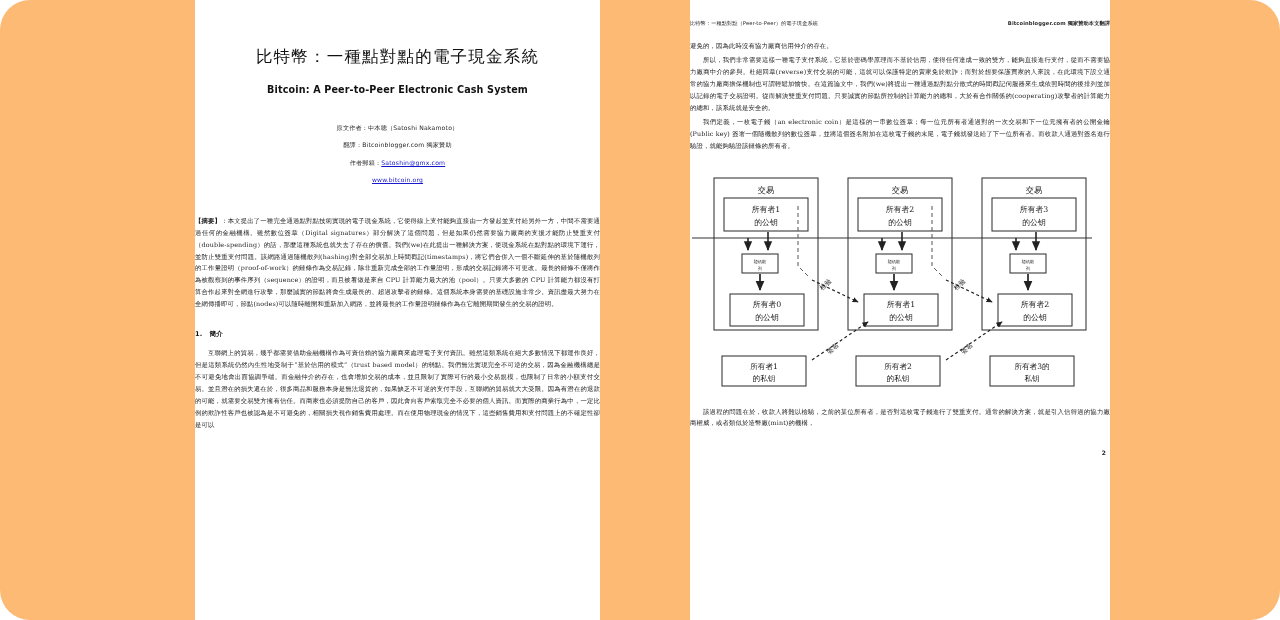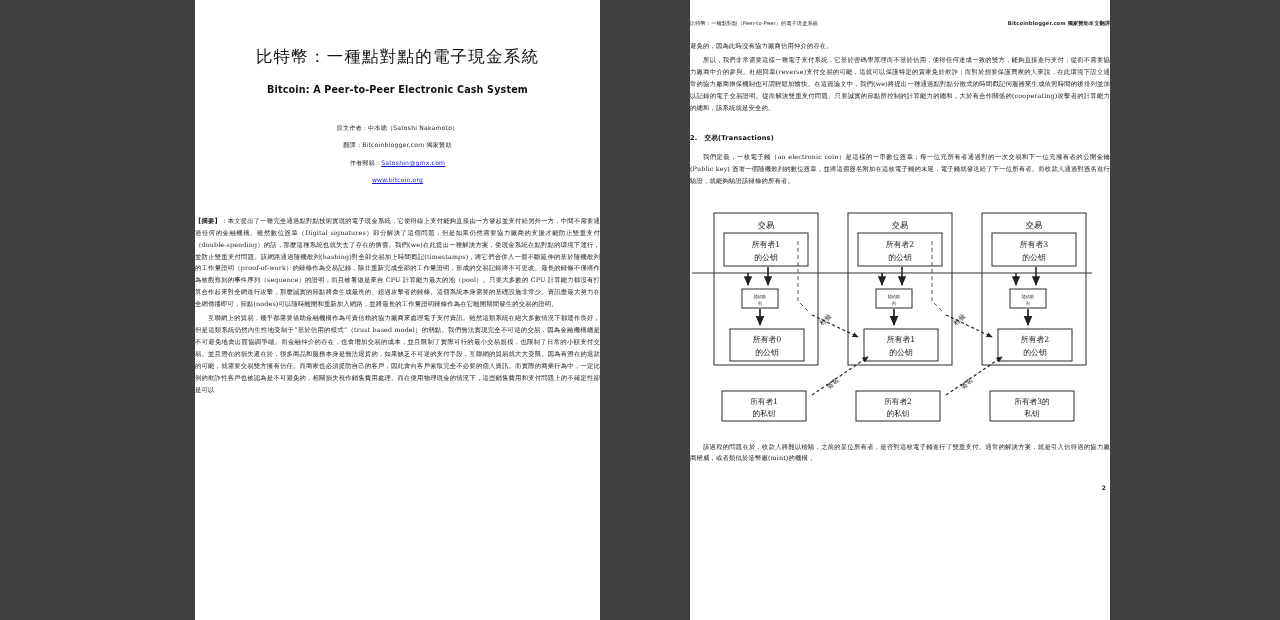--- a/index.html
+++ b/index.html
@@ -14,21 +14,22 @@
   body {
     font-family: "DejaVu Sans", "Liberation Sans", sans-serif;
     color: #1a1a1a;
     -webkit-font-smoothing: antialiased;
   }
 
   .viewer {
     position: relative;
     width: 1280px;
     height: 620px;
-    background: #404040;
+    background: #fdba74;
+    border-radius: 30px;
   }
 
   
   .page {
     position: absolute;
     top: 0;
     background: #ffffff;
     overflow: hidden;
   }
 
@@ -154,38 +155,38 @@
       <p class="credit-line">
         <span>作者郵箱：</span><a class="credit-line link" href="#">Satoshin@gmx.com</a>
       </p>
       <p class="credit-line">
         <a class="credit-line link-blue" href="#">www.bitcoin.org</a>
       </p>
     </div>
 
     <p class="para abstract"><span class="abstract-lead">【摘要】</span><span>：本文提出了一種完全通過點對點技術實現的電子現金系統，它使得線上支付能夠直接由一方發起並支付給另外一方，中間不需要通過任何的金融機構。雖然數位簽章（Digital signatures）部分解決了這個問題，但是如果仍然需要協力廠商的支援才能防止雙重支付（double-spending）的話，那麼這種系統也就失去了存在的價值。我們(we)在此提出一種解決方案，使現金系統在點對點的環境下運行，並防止雙重支付問題。該網路通過隨機散列(hashing)對全部交易加上時間戳記(timestamps)，將它們合併入一個不斷延伸的基於隨機散列的工作量證明（proof-of-work）的鏈條作為交易記錄，除非重新完成全部的工作量證明，形成的交易記錄將不可更改。最長的鏈條不僅將作為被觀察到的事件序列（sequence）的證明，而且被看做是來自 CPU 計算能力最大的池（pool）。只要大多數的 CPU 計算能力都沒有打算合作起來對全網進行攻擊，那麼誠實的節點將會生成最長的、超過攻擊者的鏈條。這個系統本身需要的基礎設施非常少。資訊盡最大努力在全網傳播即可，節點(nodes)可以隨時離開和重新加入網路，並將最長的工作量證明鏈條作為在它離開期間發生的交易的證明。</span></p>
 
+    <h3 class="sec-heading">
+      <span class="num">1.</span><span>簡介</span>
+    </h3>
 
     <p class="para indent">互聯網上的貿易，幾乎都需要借助金融機構作為可資信賴的協力廠商來處理電子支付資訊。雖然這類系統在絕大多數情況下都運作良好，但是這類系統仍然內生性地受制于“基於信用的模式”（trust based model）的弱點。我們無法實現完全不可逆的交易，因為金融機構總是不可避免地會出面協調爭端。而金融仲介的存在，也會增加交易的成本，並且限制了實際可行的最小交易規模，也限制了日常的小額支付交易。並且潛在的損失還在於，很多商品和服務本身是無法退貨的，如果缺乏不可逆的支付手段，互聯網的貿易就大大受限。因為有潛在的退款的可能，就需要交易雙方擁有信任。而商家也必須提防自己的客戶，因此會向客戶索取完全不必要的個人資訊。而實際的商業行為中，一定比例的欺詐性客戶也被認為是不可避免的，相關損失視作銷售費用處理。而在使用物理現金的情況下，這些銷售費用和支付問題上的不確定性卻是可以</p>
   </div>
 
   <div class="page page-right">
 
     <div class="running-header">
       <span class="rh-left">比特幣：一種點對點（Peer-to-Peer）的電子現金系統</span>
       <span class="rh-right">Bitcoinblogger.com 獨家贊助本文翻譯</span>
     </div>
 
     <p class="para">避免的，因為此時沒有協力廠商信用仲介的存在。</p>
 
     <p class="para indent">所以，我們非常需要這樣一種電子支付系統，它基於密碼學原理而不基於信用，使得任何達成一致的雙方，能夠直接進行支付，從而不需要協力廠商中介的參與。杜絕回章(reverse)支付交易的可能，這就可以保護特定的賣家免於欺詐；而對於想要保護買家的人來說，在此環境下設立通常的協力廠商擔保機制也可謂輕鬆加愉快。在這篇論文中，我們(we)將提出一種通過點對點分散式的時間戳記伺服器來生成依照時間的後排列並加以記錄的電子交易證明。從而解決雙重支付問題。只要誠實的節點所控制的計算能力的總和，大於有合作關係的(cooperating)攻擊者的計算能力的總和，該系統就是安全的。</p>
 
-    <h3 class="sec-heading">
-      <span class="num">2.</span><span>交易(Transactions)</span>
-    </h3>
 
     <p class="para indent">我們定義，一枚電子錢（an electronic coin）是這樣的一串數位簽章；每一位元所有者通過對的一次交易和下一位元擁有者的公開金鑰(Public key) 簽署一個隨機散列的數位簽章，並將這個簽名附加在這枚電子錢的末尾，電子錢就發送給了下一位所有者。而收款人通過對簽名進行驗證，就能夠驗證該鏈條的所有者。</p>
 
     <div class="diagram">
       <svg width="400" height="222" viewBox="0 0 400 222" xmlns="http://www.w3.org/2000/svg">
         <defs>
           <marker id="ah" markerWidth="7" markerHeight="7" refX="5.4" refY="3" orient="auto" markerUnits="strokeWidth">
             <path d="M0,0.4 L6,3 L0,5.6 z" fill="#222"></path>
           </marker>
           <marker id="ahs" markerWidth="6" markerHeight="6" refX="4.6" refY="2.6" orient="auto" markerUnits="strokeWidth">

